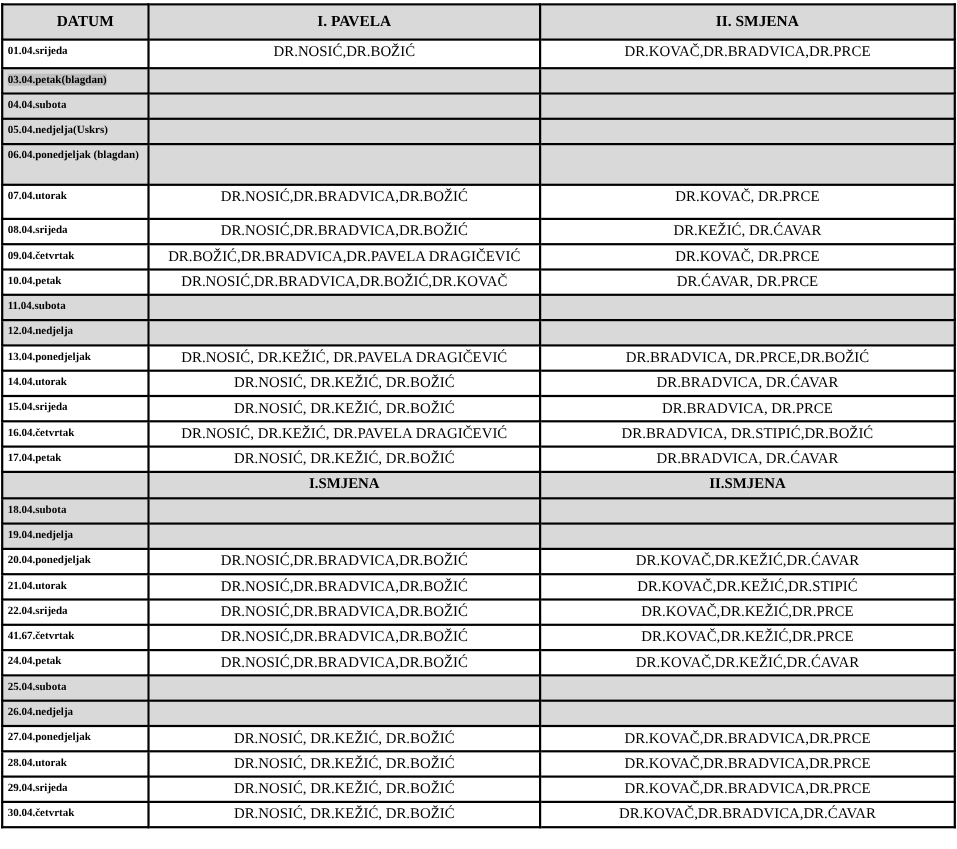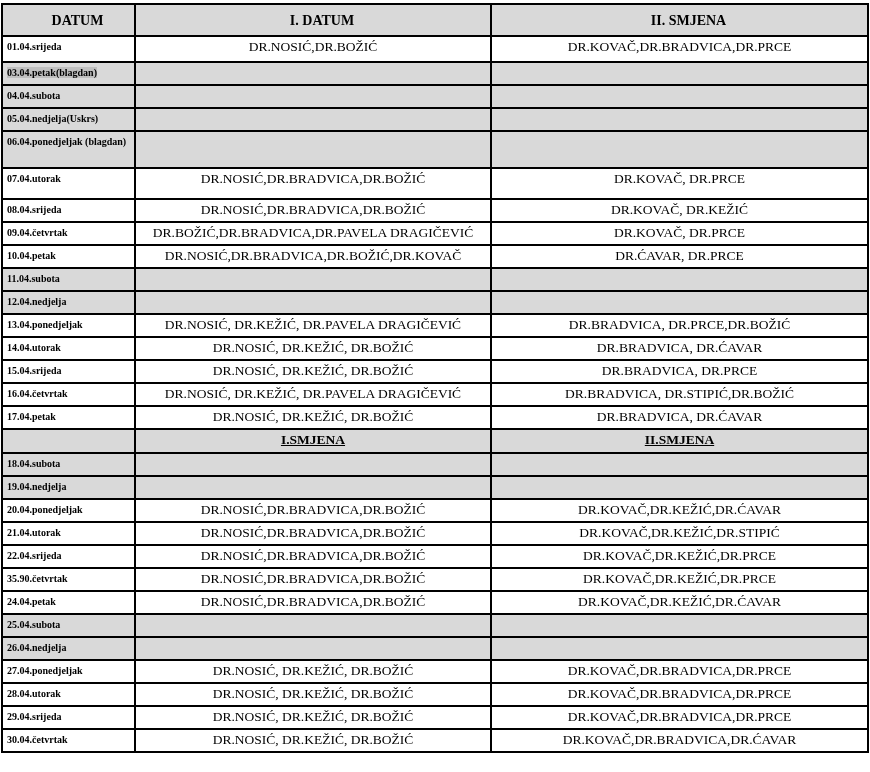--- a/index.html
+++ b/index.html
@@ -68,21 +68,21 @@
 <div class="page">
   <table class="schedule">
     <colgroup>
       <col class="c-date">
       <col class="c-shift1">
       <col class="c-shift2">
     </colgroup>
     <thead>
       <tr>
         <th>DATUM</th>
-        <th>I. DATUM</th>
+        <th>I. PAVELA</th>
         <th>II. SMJENA</th>
       </tr>
     </thead>
     <tbody>
         <tr style="height: 26px;">
           <td class="date-cell"><span>01.04.srijeda</span></td>
           <td class="shift-cell">DR.NOSIĆ,DR.BOŽIĆ</td>
           <td class="shift-cell">DR.KOVAČ,DR.BRADVICA,DR.PRCE</td>
         </tr>
         <tr class="shaded">
@@ -106,21 +106,21 @@
           <td class="shift-cell"></td>
         </tr>
         <tr style="height: 31px; margin-top: 46px;">
           <td class="date-cell"><span>07.04.utorak</span></td>
           <td class="shift-cell">DR.NOSIĆ,DR.BRADVICA,DR.BOŽIĆ</td>
           <td class="shift-cell">DR.KOVAČ, DR.PRCE</td>
         </tr>
         <tr>
           <td class="date-cell"><span>08.04.srijeda</span></td>
           <td class="shift-cell">DR.NOSIĆ,DR.BRADVICA,DR.BOŽIĆ</td>
-          <td class="shift-cell">DR.KOVAČ, DR.KEŽIĆ</td>
+          <td class="shift-cell">DR.KEŽIĆ, DR.ĆAVAR</td>
         </tr>
         <tr>
           <td class="date-cell"><span>09.04.četvrtak</span></td>
           <td class="shift-cell">DR.BOŽIĆ,DR.BRADVICA,DR.PAVELA DRAGIČEVIĆ</td>
           <td class="shift-cell">DR.KOVAČ, DR.PRCE</td>
         </tr>
         <tr>
           <td class="date-cell"><span>10.04.petak</span></td>
           <td class="shift-cell">DR.NOSIĆ,DR.BRADVICA,DR.BOŽIĆ,DR.KOVAČ</td>
           <td class="shift-cell">DR.ĆAVAR, DR.PRCE</td>
@@ -153,21 +153,21 @@
         <tr>
           <td class="date-cell"><span>16.04.četvrtak</span></td>
           <td class="shift-cell">DR.NOSIĆ, DR.KEŽIĆ, DR.PAVELA DRAGIČEVIĆ</td>
           <td class="shift-cell">DR.BRADVICA, DR.STIPIĆ,DR.BOŽIĆ</td>
         </tr>
         <tr>
           <td class="date-cell"><span>17.04.petak</span></td>
           <td class="shift-cell">DR.NOSIĆ, DR.KEŽIĆ, DR.BOŽIĆ</td>
           <td class="shift-cell">DR.BRADVICA, DR.ĆAVAR</td>
         </tr>
-        <tr class="shaded subheader" style="height: 24px; text-decoration: underline;">
+        <tr class="shaded subheader" style="height: 24px;">
           <td class="date-cell"></td>
           <td class="shift-cell">I.SMJENA</td>
           <td class="shift-cell">II.SMJENA</td>
         </tr>
         <tr class="shaded">
           <td class="date-cell"><span>18.04.subota</span></td>
           <td class="shift-cell"></td>
           <td class="shift-cell"></td>
         </tr>
         <tr class="shaded">
@@ -184,21 +184,21 @@
           <td class="date-cell"><span>21.04.utorak</span></td>
           <td class="shift-cell">DR.NOSIĆ,DR.BRADVICA,DR.BOŽIĆ</td>
           <td class="shift-cell">DR.KOVAČ,DR.KEŽIĆ,DR.STIPIĆ</td>
         </tr>
         <tr>
           <td class="date-cell"><span>22.04.srijeda</span></td>
           <td class="shift-cell">DR.NOSIĆ,DR.BRADVICA,DR.BOŽIĆ</td>
           <td class="shift-cell">DR.KOVAČ,DR.KEŽIĆ,DR.PRCE</td>
         </tr>
         <tr>
-          <td class="date-cell"><span>35.90.četvrtak</span></td>
+          <td class="date-cell"><span>41.67.četvrtak</span></td>
           <td class="shift-cell">DR.NOSIĆ,DR.BRADVICA,DR.BOŽIĆ</td>
           <td class="shift-cell">DR.KOVAČ,DR.KEŽIĆ,DR.PRCE</td>
         </tr>
         <tr>
           <td class="date-cell"><span>24.04.petak</span></td>
           <td class="shift-cell">DR.NOSIĆ,DR.BRADVICA,DR.BOŽIĆ</td>
           <td class="shift-cell">DR.KOVAČ,DR.KEŽIĆ,DR.ĆAVAR</td>
         </tr>
         <tr class="shaded">
           <td class="date-cell"><span>25.04.subota</span></td>

